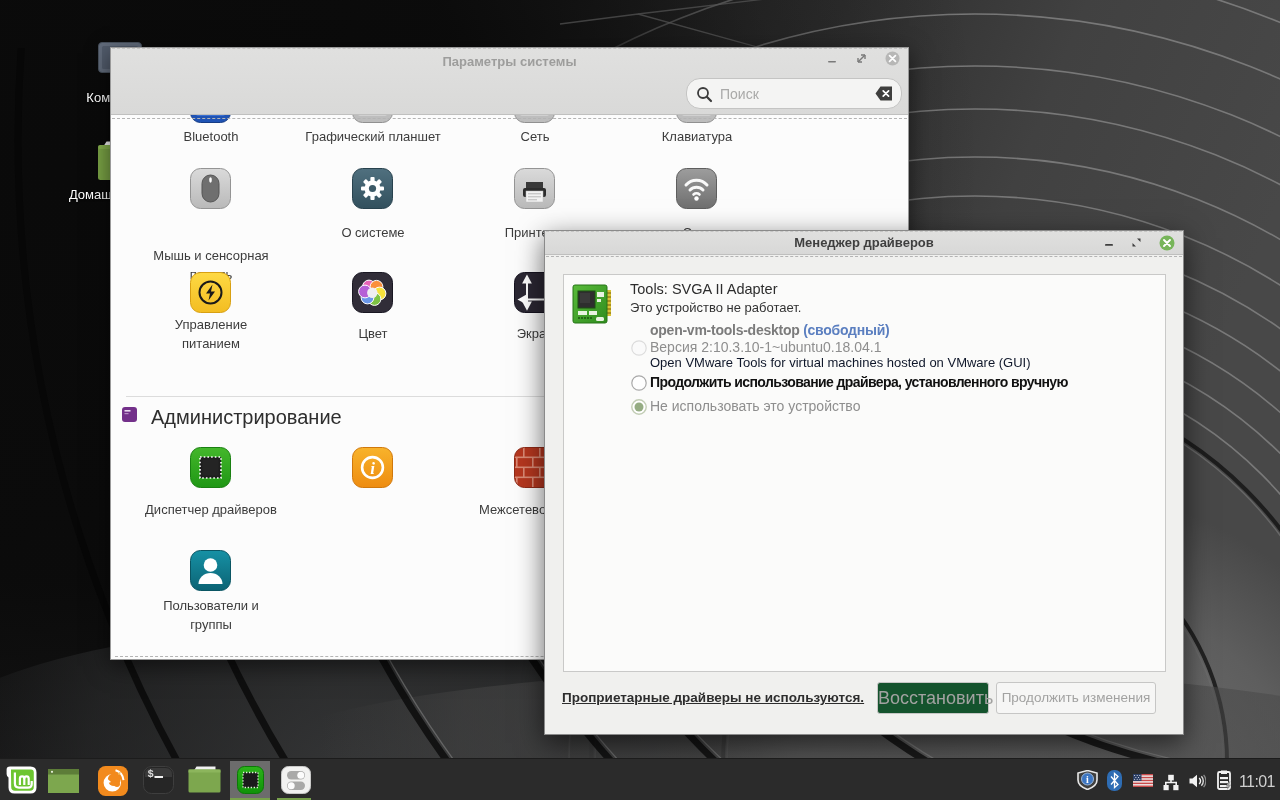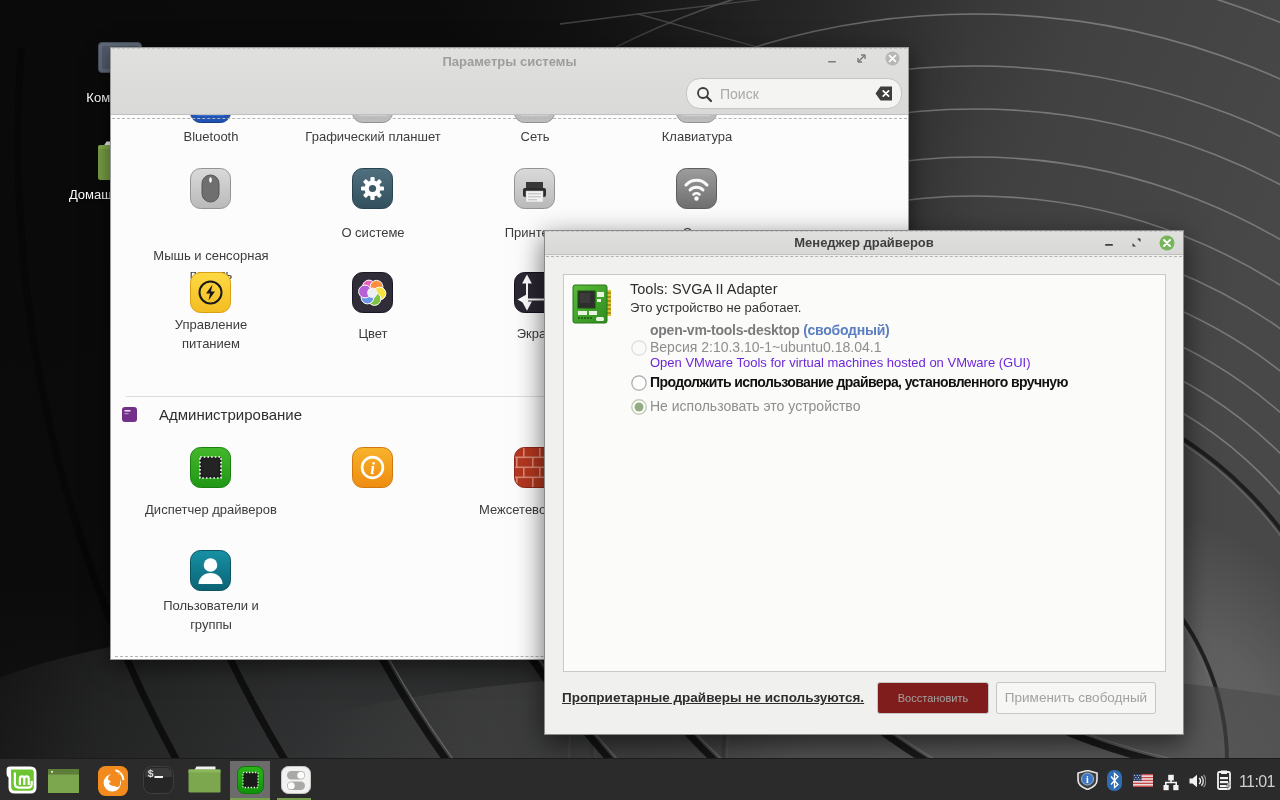--- a/index.html
+++ b/index.html
@@ -265,21 +265,21 @@
   <div class="lbl" style="left:182px;top:276px;width:160px;">Цвет</div>
   <div class="lbl" style="left:344px;top:276px;width:160px;">Экран</div>
 
   <div class="abs" style="left:15px;top:348px;width:767px;height:0;border-top:1px solid #dcdcdc;"></div>
 
   <div class="abs" style="left:11px;top:359px;"><svg width="15" height="15">
           <rect width="15" height="15" rx="3" fill="#73308a"></rect>
           <rect x="2.5" y="3" width="6" height="1.6" fill="#e8d9ee"></rect>
           <rect x="2.5" y="6" width="4" height="1.2" fill="#b88fc6"></rect>
         </svg></div>
-  <div class="abs" style="left:48px;top:358px;font-size:15px;color:#2e2e2e;">Администрирование</div>
+  <div class="abs" style="left:40px;top:358px;font-size:20px;color:#2e2e2e;">Администрирование</div>
 
   <div class="abs" style="left:79px;top:398.5px"><svg width="41" height="41" viewBox="0 0 41 41">
     <defs>
             <linearGradient id="gdr" x1="0" y1="0" x2="0" y2="1">
               <stop offset="0" stop-color="#44b72b"></stop>
               <stop offset="1" stop-color="#1f9715"></stop>
             </linearGradient>
           </defs>
     <rect x="0.5" y="0.5" width="40" height="40" rx="10" fill="url(#gdr)" stroke="#1a8012"></rect>
     <rect x="10" y="10" width="21" height="21" fill="#1e1e1e" stroke="#fff" stroke-width="1.6" stroke-dasharray="1.6 2.1"></rect>
@@ -425,34 +425,34 @@
             <rect x="18" y="33" width="2" height="2"></rect>
           </g>
   </svg></div>
   <div class="abs" style="left:85px;top:50px;font-size:14.5px;color:#2d2d2d;">Tools: SVGA II Adapter</div>
   <div class="abs" style="left:85px;top:69px;font-size:13px;color:#333;text-align:center;">Это устройство не работает.</div>
   <div class="abs" style="left:105px;top:91px;font-size:14px;font-weight:bold;letter-spacing:-0.25px;color:#7b7b7b;">open-vm-tools-desktop <span style="color:#5b7fc0;">(свободный)</span></div>
   <svg class="abs" style="left:86px;top:109px" width="16" height="16">
         <circle cx="8" cy="8" r="7.2" fill="#fafafa" stroke="#dcdcdc" stroke-width="1.2"></circle>
       </svg>
   <div class="abs" style="left:105px;top:107.5px;font-size:14px;color:#8e8e8e;">Версия 2:10.3.10-1~ubuntu0.18.04.1</div>
-  <div class="abs" style="left:105px;top:124px;font-size:13px;color:#6d28d9;">Open VMware Tools for virtual machines hosted on VMware (GUI)</div>
+  <div class="abs" style="left:105px;top:124px;font-size:13px;color:#0f172a;">Open VMware Tools for virtual machines hosted on VMware (GUI)</div>
   <svg class="abs" style="left:86px;top:144px" width="16" height="16">
         <circle cx="8" cy="8" r="7.2" fill="#fefefe" stroke="#a8a8a8" stroke-width="1.2"></circle>
       </svg>
   <div class="abs" style="left:105px;top:143px;font-size:14px;font-weight:bold;letter-spacing:-0.6px;color:#111;">Продолжить использование драйвера, установленного вручную</div>
   <svg class="abs" style="left:86px;top:168px" width="16" height="16">
         <circle cx="8" cy="8" r="7.2" fill="#fff" stroke="#c2cdb5" stroke-width="1.4"></circle>
         <circle cx="8" cy="8" r="4.5" fill="#95ac83"></circle>
       </svg>
   <div class="abs" style="left:105px;top:167px;font-size:14px;color:#8e8e8e;">Не использовать это устройство</div>
 
   <div class="abs" style="left:17px;top:459px;font-size:13.5px;font-weight:bold;color:#2d2d2d;text-decoration:underline;">Проприетарные драйверы не используются.</div>
-  <div class="abs" style="left:332px;top:451px;width:112px;height:32px;background:#7f1d1d;border:1px solid #c6c6c5;border-radius:3px;box-sizing:border-box;text-align:center;line-height:30px;font-size:11px;color:#a2a2a1;">Восстановить</div>
-  <div class="abs" style="left:451px;top:451px;width:160px;height:32px;background:#f6f6f5;border:1px solid #c6c6c5;border-radius:3px;box-sizing:border-box;text-align:center;line-height:30px;font-size:13.5px;color:#a2a2a1;">Применить свободный</div>
+  <div class="abs" style="left:332px;top:451px;width:112px;height:32px;background:#14532d;border:1px solid #c6c6c5;border-radius:3px;box-sizing:border-box;text-align:center;line-height:30px;font-size:18px;color:#a2a2a1;">Восстановить</div>
+  <div class="abs" style="left:451px;top:451px;width:160px;height:32px;background:#f6f6f5;border:1px solid #c6c6c5;border-radius:3px;box-sizing:border-box;text-align:center;line-height:30px;font-size:13.5px;color:#a2a2a1;">Продолжить изменения</div>
 </div>
 
 <div id="bar">
 
   <svg class="abs" style="left:3.5px;top:5px" width="34" height="31" viewBox="0 0 34 31">
     <path d="M2.6,5.5 Q2.6,2.5 6,2.5 L26.5,2.5 Q32.5,2.5 32.5,8.5 L32.5,23.5 Q32.5,29.5 26.5,29.5 L10.5,29.5 Q4.5,29.5 4.5,23.5 L4.5,13.5 Q2.6,12.5 2.6,10 Z" fill="#fff"></path>
     <path d="M7,5.5 L27,5.5 Q29.8,5.5 29.8,8.5 L29.8,23 Q29.8,26.8 26,26.8 L11,26.8 Q7.2,26.8 7.2,23 L7,8 Q7,6 7,5.5 Z" fill="#6cc530"></path>
     <g fill="none" stroke="#fff" stroke-width="2.2" stroke-linecap="butt">
       <path d="M10.9,8.5 L10.9,19.5 Q10.9,23.6 15,23.6 L24,23.6 Q27.7,23.6 27.7,20 L27.7,17"></path>
       <path d="M15.9,21 L15.9,14.7 Q15.9,12.4 18.1,12.4 Q20.3,12.4 20.3,14.7 L20.3,21"></path>

